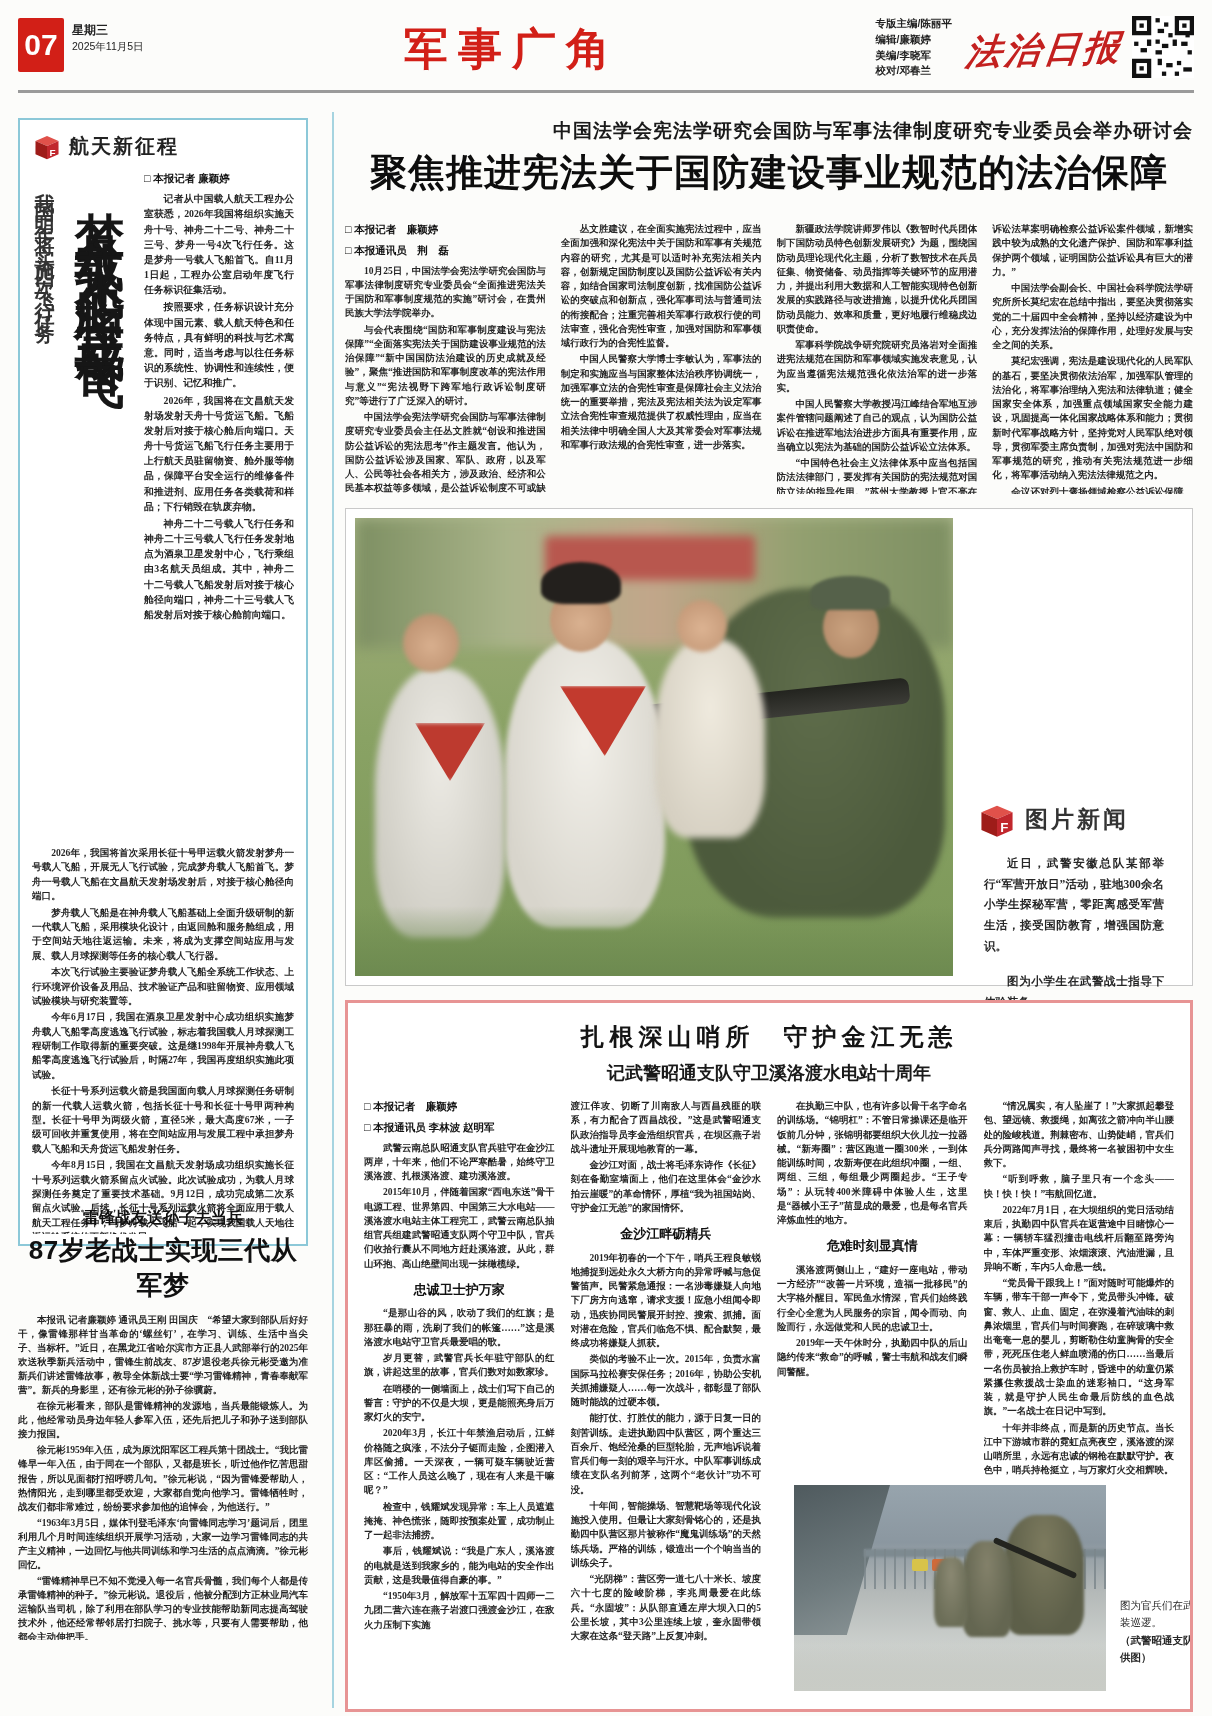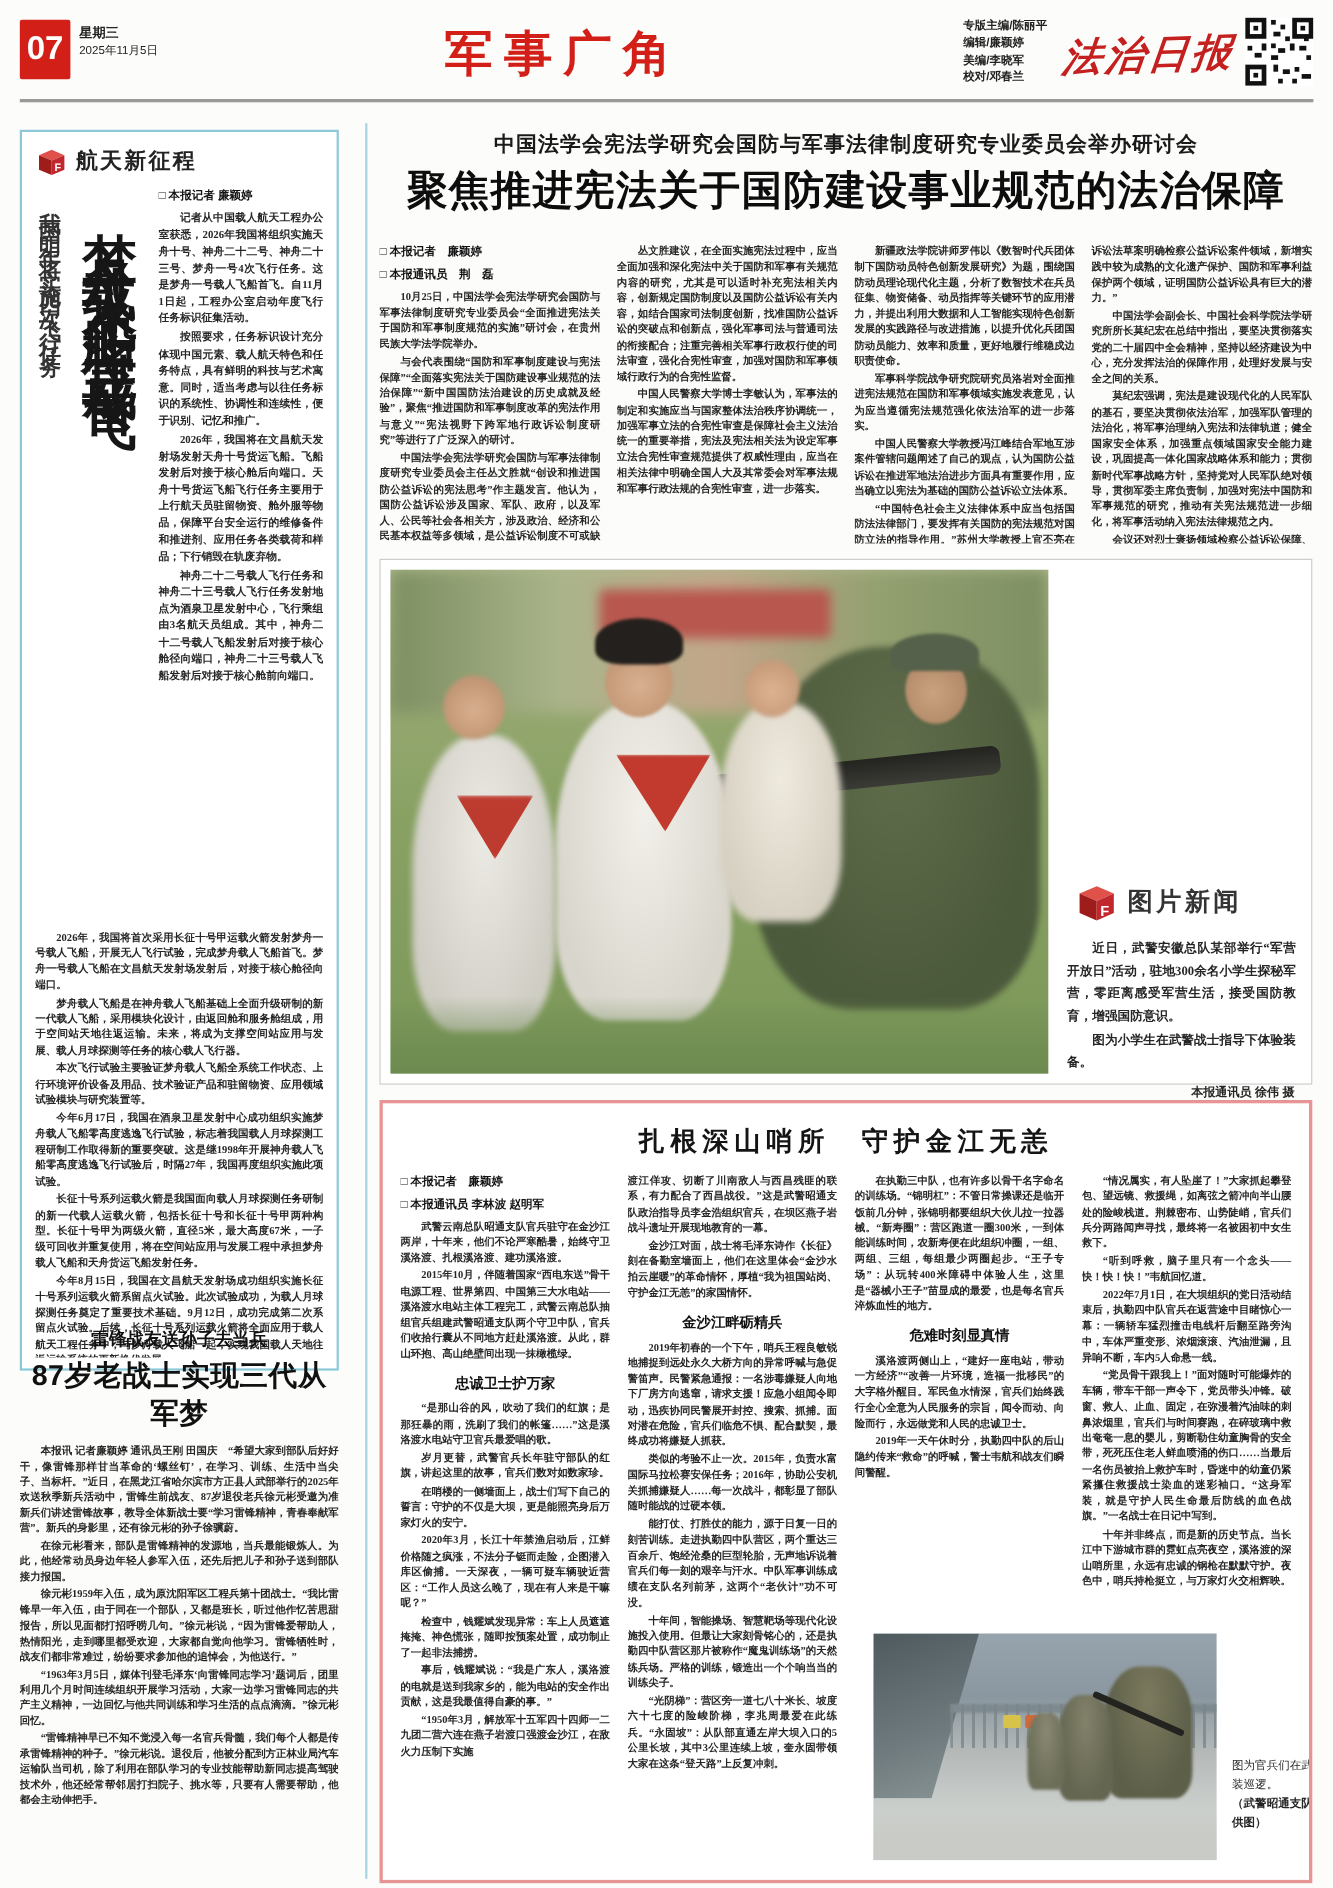--- a/index.html
+++ b/index.html
@@ -48,37 +48,37 @@
     letter-spacing:15px;height:668px;margin:2px 10px 0 8px;}
   .aero-topcol{width:152px;font-size:9.8px;line-height:1.55;height:668px;overflow:hidden;}
   .aero-bottom{margin-top:6px;font-size:9.6px;line-height:1.5;overflow:hidden;height:388px;}
   
   .leifeng{position:absolute;left:18px;top:1208px;width:290px;height:432px;overflow:hidden;}
   .lf-kicker{text-align:center;font-size:16px;font-weight:700;color:#111;}
   .lf-headline{text-align:center;font-size:26px;font-weight:800;color:#111;margin:4px 0 10px 0;
     letter-spacing:0.5px;}
   .lf-body{font-size:9.5px;line-height:1.48;}
   
-  .con-kicker{position:absolute;left:345px;top:118px;width:848px;text-align:center;
+  .con-kicker{position:absolute;left:345px;top:118px;width:848px;text-align:right;
     font-size:19px;font-weight:700;color:#1a1a1a;letter-spacing:1px;}
   .con-headline{position:absolute;left:345px;top:148px;width:848px;text-align:center;
     font-size:37px;font-weight:900;color:#0d0d0d;letter-spacing:1px;}
   .con-cols{position:absolute;left:345px;top:222px;width:848px;height:272px;display:flex;gap:15px;}
   .con-cols .col{flex:1;overflow:hidden;font-size:9.5px;line-height:1.5;}
   
   .photo-box{position:absolute;left:345px;top:508px;width:848px;height:478px;
     border:1px solid #c9c9c9;background:#fff;box-sizing:border-box;padding:9px;display:flex;gap:12px;}
   .photo-main{width:598px;height:458px;position:relative;overflow:hidden;flex:none;
     background:linear-gradient(180deg,#aeb98d 0%,#99a973 20%,#89a264 48%,#7b9758 100%);}
   .photo-side{flex:1;position:relative;padding-top:282px;box-sizing:border-box;}
   .pn-brandrow{display:flex;align-items:center;gap:8px;justify-content:flex-start;margin-left:12px;}
   .pn-label{font-size:23px;font-weight:700;color:#333;letter-spacing:3px;}
   .pn-caption{font-family:"Liberation Serif","DejaVu Serif",serif;font-size:11.5px;line-height:1.8;
     margin:14px 4px 0 4px;text-align:justify;}
-  .pn-caption .p{margin:1px;}
+  .pn-caption .p{margin:15px;}
   .pn-credit{font-size:11px;font-weight:700;text-align:right;margin:8px 6px 0 0;}
   
   .gar-box{position:absolute;left:345px;top:1000px;width:848px;height:712px;box-sizing:border-box;
     border:3px solid #e79494;background:#fff;padding:18px 16px 10px 16px;overflow:hidden;}
   .gar-headline{text-align:center;font-size:24px;font-weight:800;color:#141414;letter-spacing:5px;}
   .gar-subheadline{text-align:center;font-size:18px;font-weight:700;color:#1a1a1a;margin-top:8px;}
   .gar-cols{display:flex;gap:16px;margin-top:14px;height:548px;}
   .gar-cols .col{flex:1;overflow:hidden;font-size:9.5px;line-height:1.5;}
   .photo-small-wrap{position:absolute;left:446px;top:482px;width:312px;height:206px;
     background:#fff;box-shadow:0 0 0 8px #fff;}
@@ -250,20 +250,21 @@
     <div class="pn-caption">
       <p class="p">近日，武警安徽总队某部举行“军营开放日”活动，驻地300余名小学生探秘军营，零距离感受军营生活，接受国防教育，增强国防意识。</p>
       <p class="p">图为小学生在武警战士指导下体验装备。</p>
     </div>
     <div class="pn-credit">本报通讯员 徐伟 摄</div>
   </div>
 </div>
 
 <div class="gar-box">
   <div class="gar-headline">扎根深山哨所　守护金江无恙</div>
+  <div class="gar-subheadline">记武警昭通支队守卫溪洛渡水电站十周年</div>
   <div class="gar-cols">
     <div class="col serifbody">
         <div class="byline">□ 本报记者　廉颖婷</div>
         <div class="byline">□ 本报通讯员 李林波 赵明军</div>
         <p class="p">武警云南总队昭通支队官兵驻守在金沙江两岸，十年来，他们不论严寒酷暑，始终守卫溪洛渡、扎根溪洛渡、建功溪洛渡。</p>
         <p class="p">2015年10月，伴随着国家“西电东送”骨干电源工程、世界第四、中国第三大水电站——溪洛渡水电站主体工程完工，武警云南总队抽组官兵组建武警昭通支队两个守卫中队，官兵们收拾行囊从不同地方赶赴溪洛渡。从此，群山环抱、高山绝壁间出现一抹橄榄绿。</p>
         <div class="colhead">忠诚卫士护万家</div>
         <p class="p">“是那山谷的风，吹动了我们的红旗；是那狂暴的雨，洗刷了我们的帐篷……”这是溪洛渡水电站守卫官兵最爱唱的歌。</p>
         <p class="p">岁月更替，武警官兵长年驻守部队的红旗，讲起这里的故事，官兵们数对如数家珍。</p>
         <p class="p">在哨楼的一侧墙面上，战士们写下自己的誓言：守护的不仅是大坝，更是能照亮身后万家灯火的安宁。</p>

